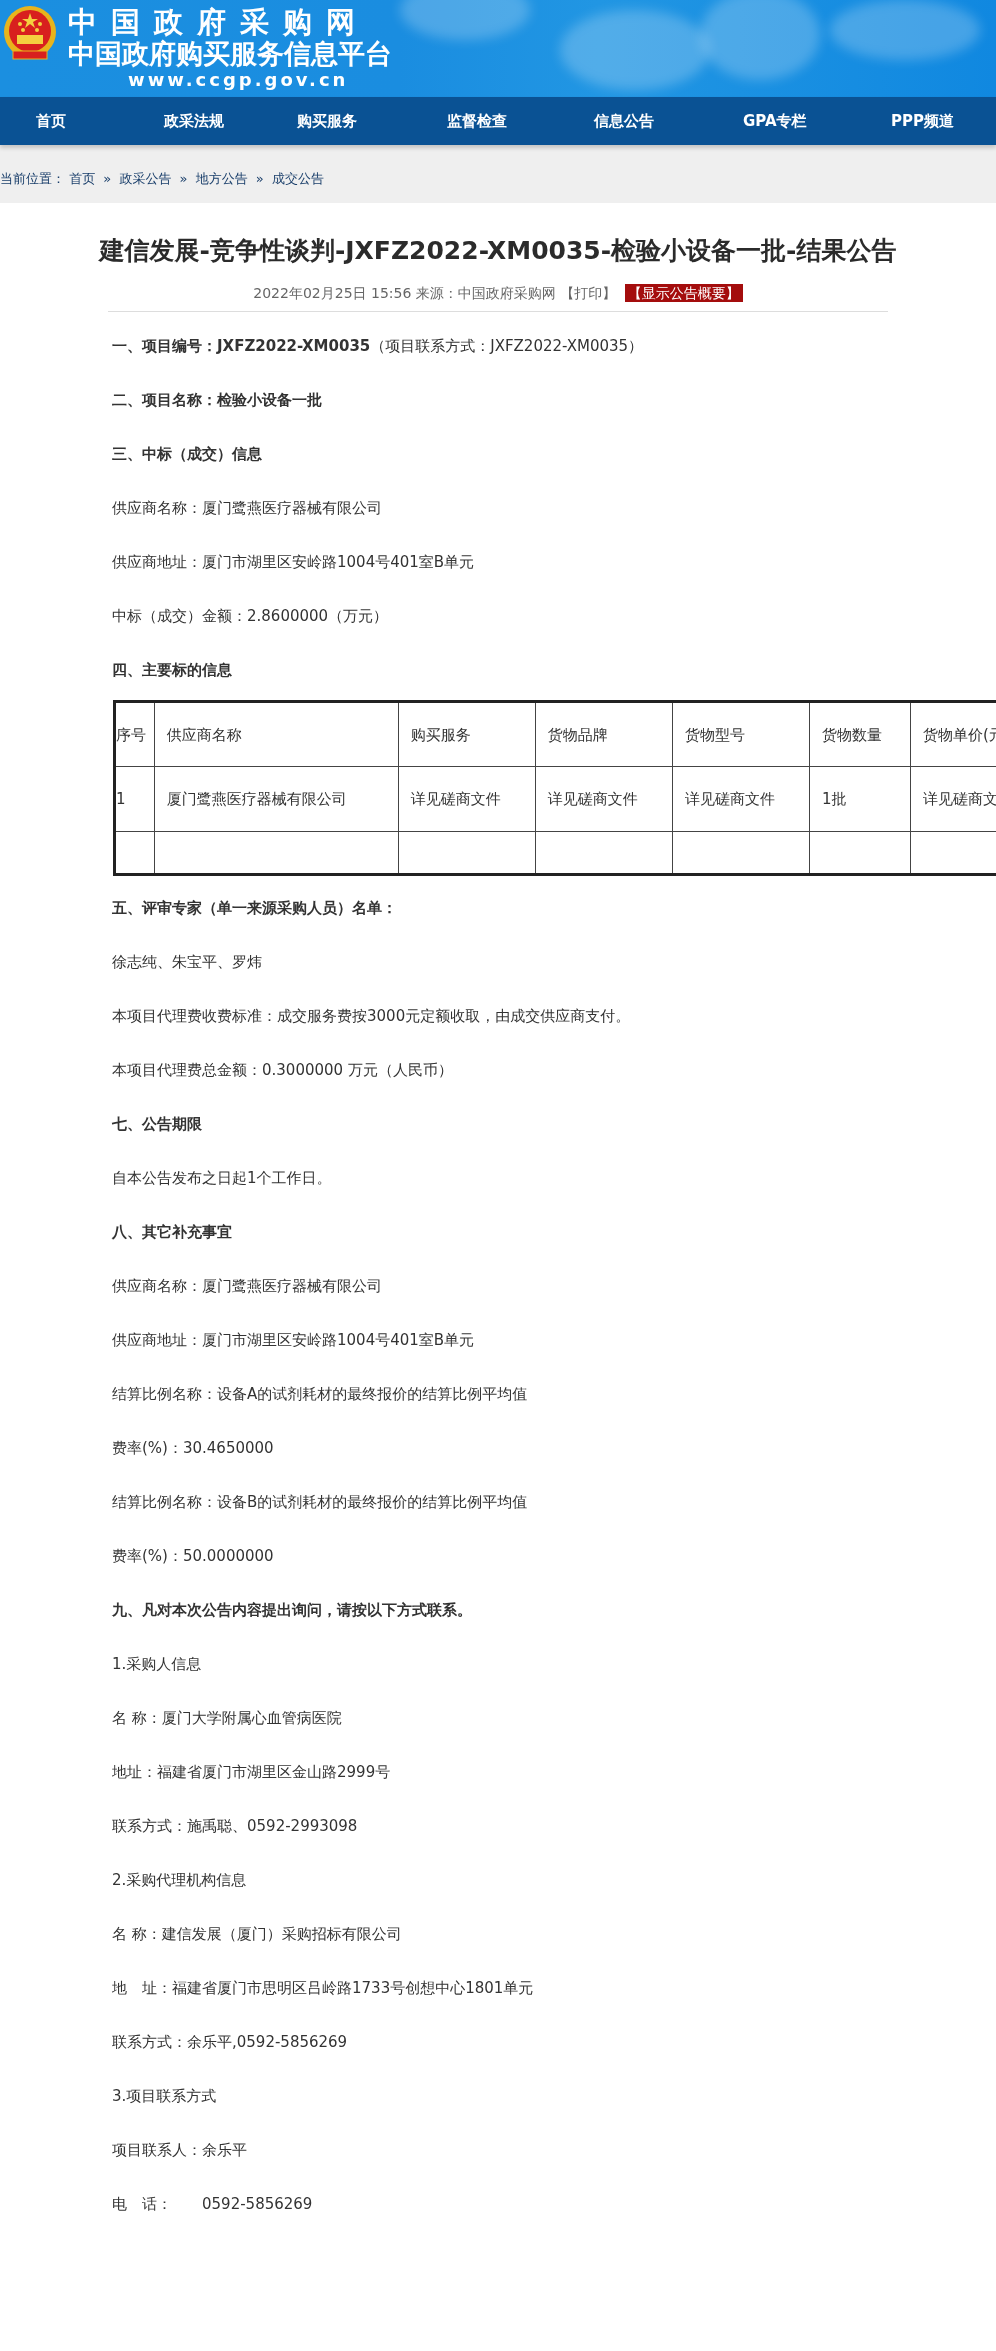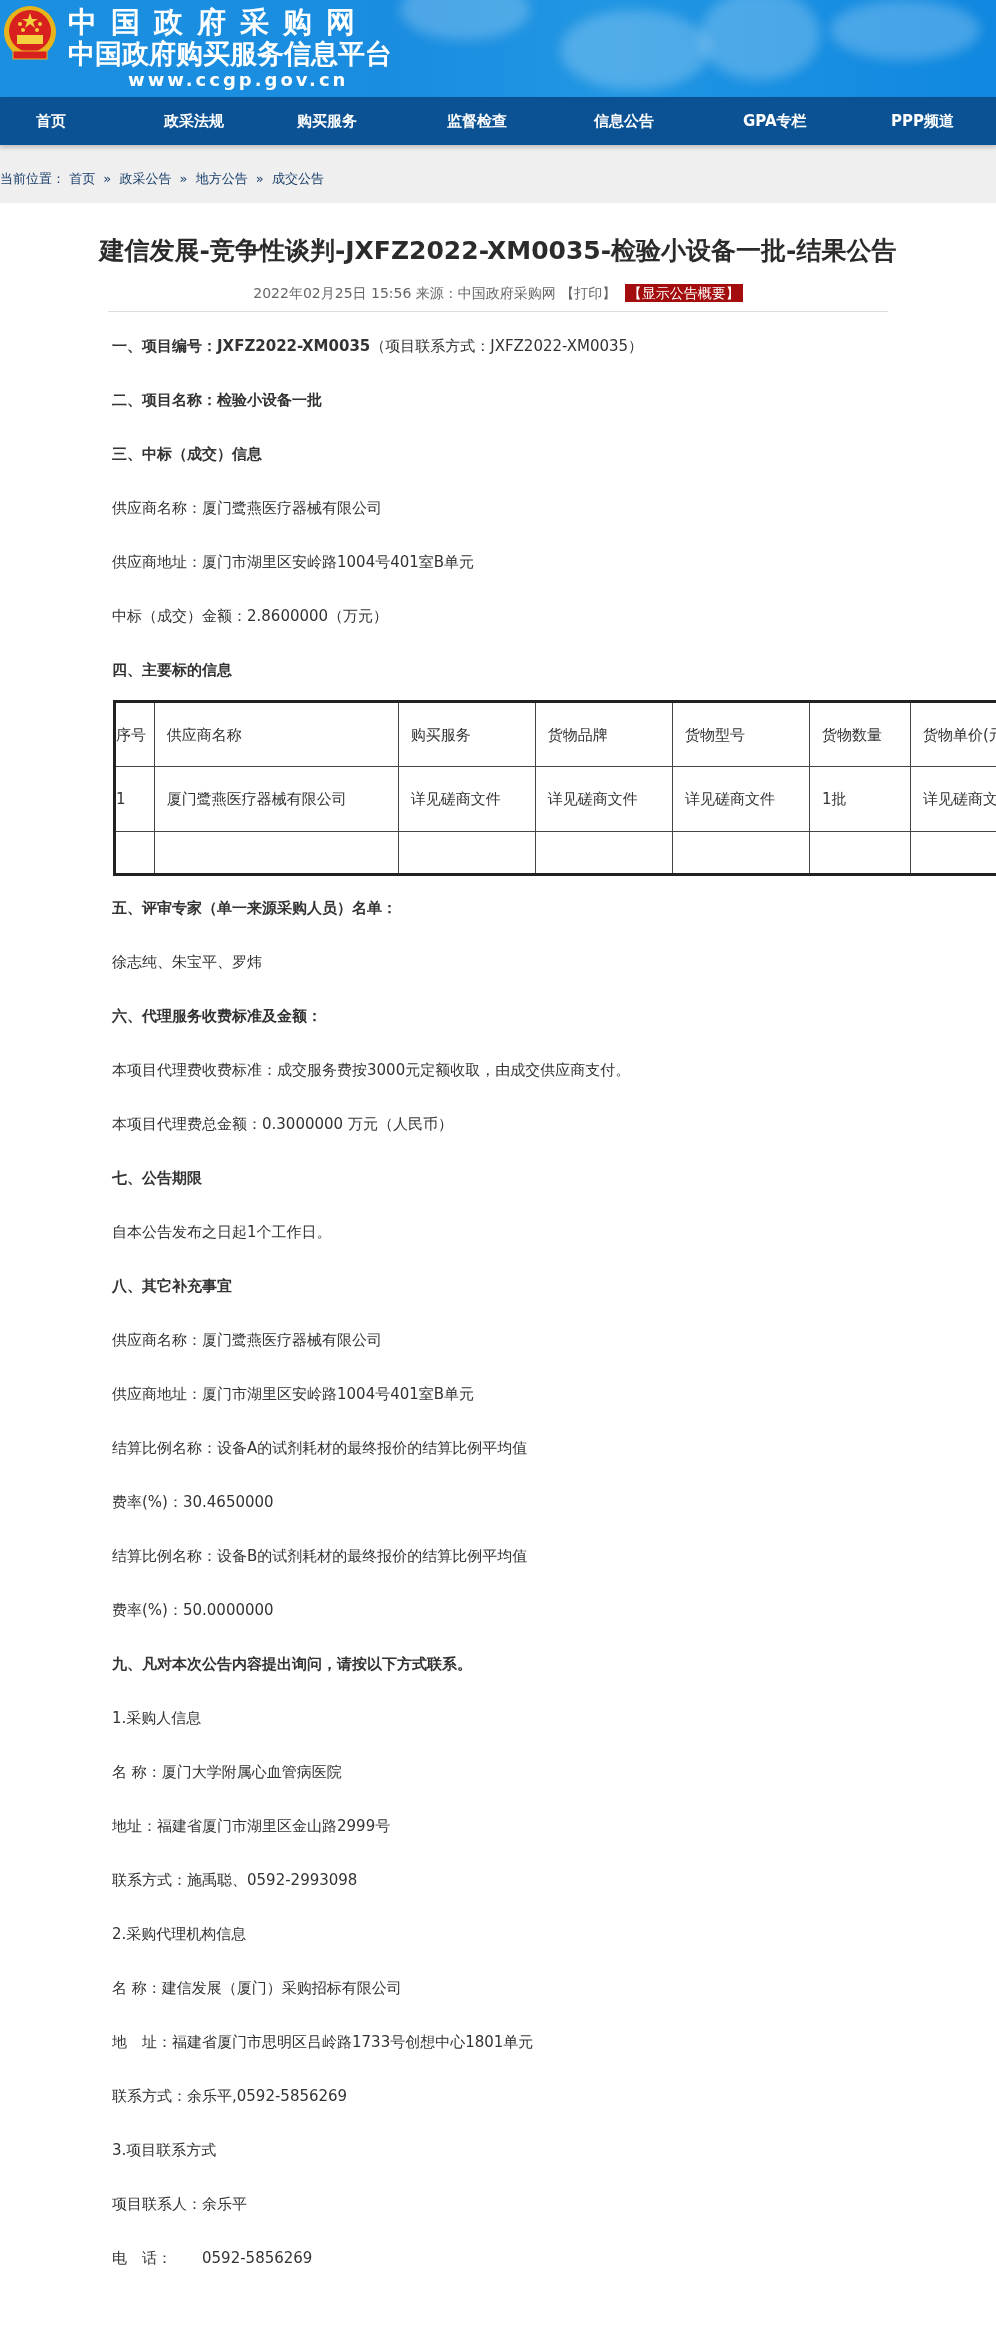--- a/index.html
+++ b/index.html
@@ -164,21 +164,20 @@
         <td></td>
         <td></td>
         <td></td>
         <td></td>
       </tr>
     </tbody>
       </table>
 
     <div class="p b">五、评审专家（单一来源采购人员）名单：</div>
     <div class="p">徐志纯、朱宝平、罗炜</div>
-    <div class="p b">六、代理服务收费标准及金额：</div>
     <div class="p">本项目代理费收费标准：成交服务费按3000元定额收取，由成交供应商支付。</div>
     <div class="p">本项目代理费总金额：0.3000000 万元（人民币）</div>
     <div class="p b">七、公告期限</div>
     <div class="p">自本公告发布之日起1个工作日。</div>
     <div class="p b">八、其它补充事宜</div>
     <div class="p">供应商名称：厦门鹭燕医疗器械有限公司</div>
     <div class="p">供应商地址：厦门市湖里区安岭路1004号401室B单元</div>
     <div class="p">结算比例名称：设备A的试剂耗材的最终报价的结算比例平均值</div>
     <div class="p">费率(%)：30.4650000</div>
     <div class="p">结算比例名称：设备B的试剂耗材的最终报价的结算比例平均值</div>

